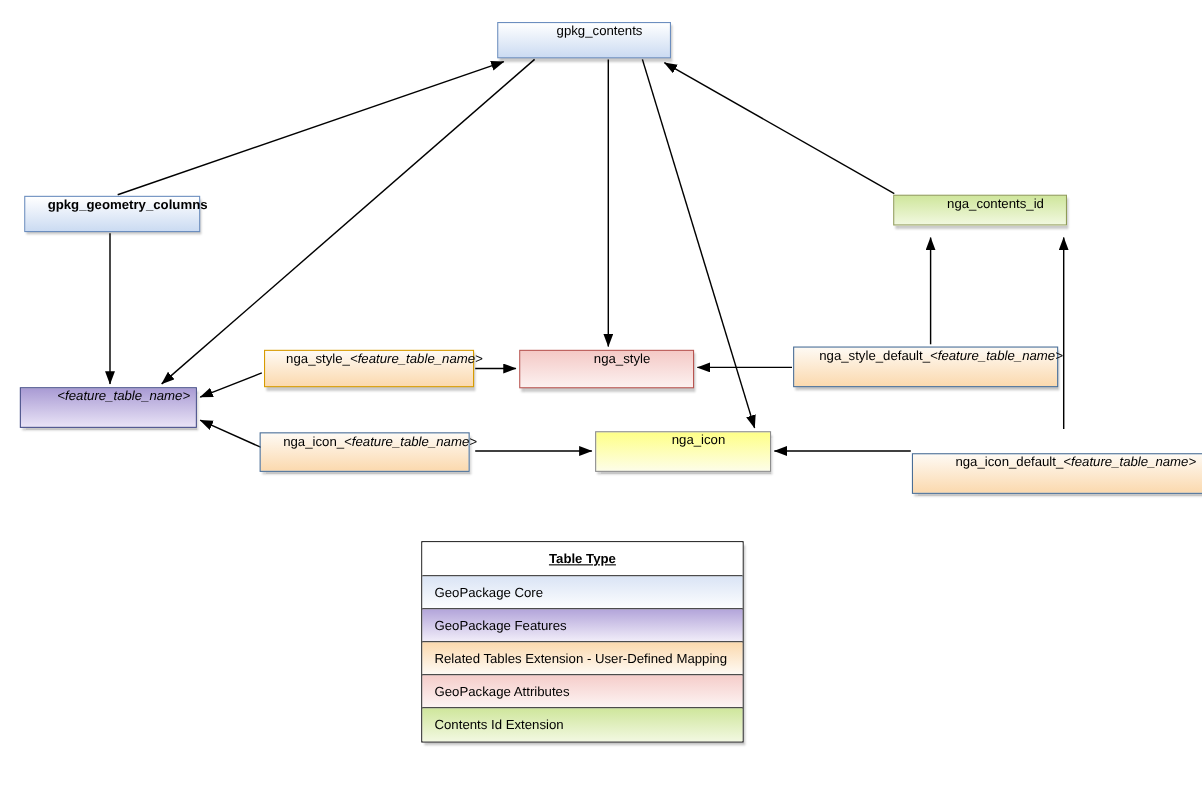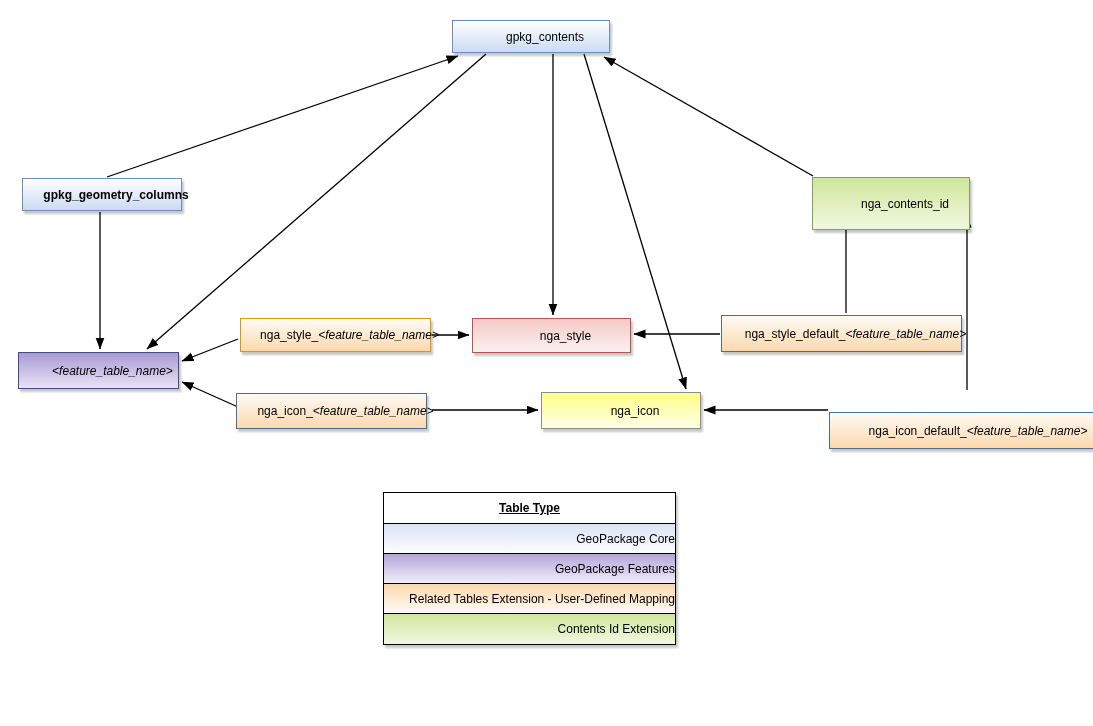--- a/index.html
+++ b/index.html
@@ -8,21 +8,21 @@
     width:1093px;height:726px;
     background:#ffffff;
     font-family:"Liberation Sans",sans-serif;
     overflow:hidden;
   }
   .edges{position:absolute;left:0;top:0;width:1093px;height:726px;}
   .edge{stroke:#000000;stroke-width:1.3;}
   .node{
     position:absolute;
     box-sizing:border-box;
-    display:flex;align-items:center;justify-content:center;
+    display:flex;justify-content:center;
     font-size:12px;color:#000;
     white-space:nowrap;
     box-shadow:2px 3px 2px rgba(0,0,0,0.22);
     padding-left:28px;
   }
   .node .italic{font-style:italic;}
   .legend{
     position:absolute;
     box-sizing:border-box;
     border:1px solid #000;
@@ -35,21 +35,20 @@
     font-size:12px;font-weight:bold;text-decoration:underline;
     border-bottom:1px solid #000;
     background:#ffffff;color:#000;
   }
   .legend-row{
     box-sizing:border-box;
     display:flex;align-items:center;
     padding-left:11px;
     font-size:12px;color:#000;
     border-bottom:1px solid #000;
-    justify-content:flex-end;
   }
   .legend-row:last-child{border-bottom:none;}
 </style>
 </head>
 <body>
 
 <div class="canvas">
 
   <svg class="edges" viewBox="0 0 1093 726">
     <defs>
@@ -73,21 +72,21 @@
       <line x1="967" y1="390" x2="967" y2="216" class="edge" stroke="#000000" marker-end="url(#arrowhead)"></line>
     </svg>
 
   <div>
       <div class="node" style="left: 452px; top: 20px; width: 158px; height: 33px; background: linear-gradient(rgb(255, 255, 255), rgb(203, 219, 242)); border: 1px solid rgb(108, 142, 191);">
         <span>gpkg_contents</span>
       </div>
       <div class="node" style="left: 22px; top: 178px; width: 160px; height: 33px; background: linear-gradient(rgb(255, 255, 255), rgb(203, 219, 242)); border: 1px solid rgb(108, 142, 191); font-weight: bold;">
         <span>gpkg_geometry_columns</span>
       </div>
-      <div class="node" style="left: 812px; top: 177px; width: 158px; height: 53px; background: linear-gradient(rgb(207, 230, 156), rgb(241, 248, 223)); border: 1px solid rgb(143, 156, 87);">
+      <div class="node" style="left: 812px; top: 177px; width: 158px; height: 28px; background: linear-gradient(rgb(207, 230, 156), rgb(241, 248, 223)); border: 1px solid rgb(143, 156, 87);">
         <span>nga_contents_id</span>
       </div>
       <div class="node" style="left: 18px; top: 352px; width: 161px; height: 37px; background: linear-gradient(rgb(169, 155, 212), rgb(233, 227, 246)); border: 1px solid rgb(67, 74, 135);">
         <span class="italic">&lt;feature_table_name&gt;</span>
       </div>
       <div class="node" style="left: 240px; top: 318px; width: 191px; height: 34px; background: linear-gradient(rgb(254, 250, 244), rgb(251, 217, 174)); border: 1px solid rgb(215, 155, 0);">
         <span>nga_style_</span>
         <span class="italic">&lt;feature_table_name&gt;</span>
       </div>
       <div class="node" style="left: 472px; top: 318px; width: 159px; height: 35px; background: linear-gradient(rgb(244, 201, 198), rgb(252, 241, 240)); border: 1px solid rgb(184, 84, 80);">
@@ -117,19 +116,22 @@
     <div>
         <div class="legend-row" style="height: 30px; background: linear-gradient(rgb(218, 228, 245), rgb(252, 253, 254));">
           <span>GeoPackage Core</span>
         </div>
         <div class="legend-row" style="height: 30px; background: linear-gradient(rgb(179, 165, 218), rgb(241, 237, 249));">
           <span>GeoPackage Features</span>
         </div>
         <div class="legend-row" style="height: 30px; background: linear-gradient(rgb(251, 217, 174), rgb(254, 250, 244));">
           <span>Related Tables Extension - User-Defined Mapping</span>
         </div>
+        <div class="legend-row" style="height: 30px; background: linear-gradient(rgb(245, 205, 202), rgb(253, 244, 243));">
+          <span>GeoPackage Attributes</span>
+        </div>
         <div class="legend-row" style="height: 30px; background: linear-gradient(rgb(207, 230, 156), rgb(242, 248, 225));">
           <span>Contents Id Extension</span>
         </div>
       </div>
   </div>
 
 </div>
 
 </body></html>

